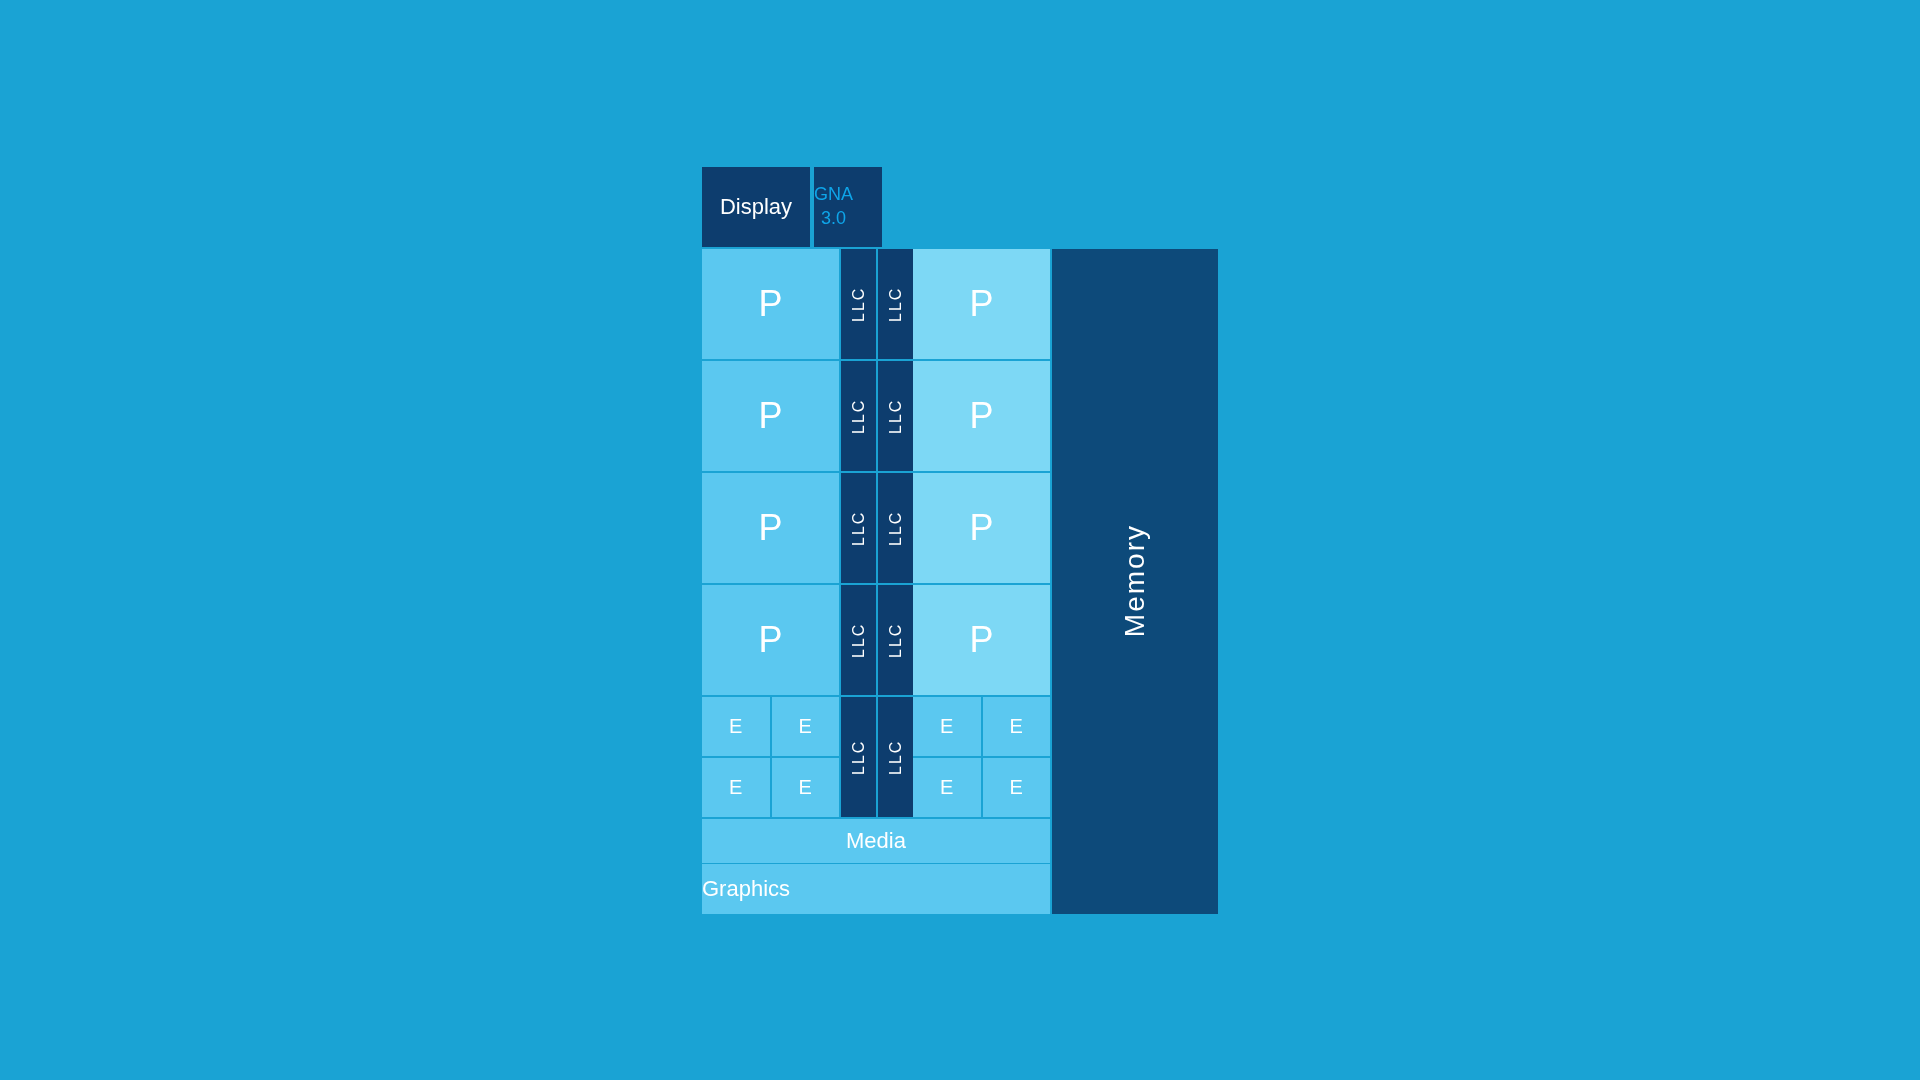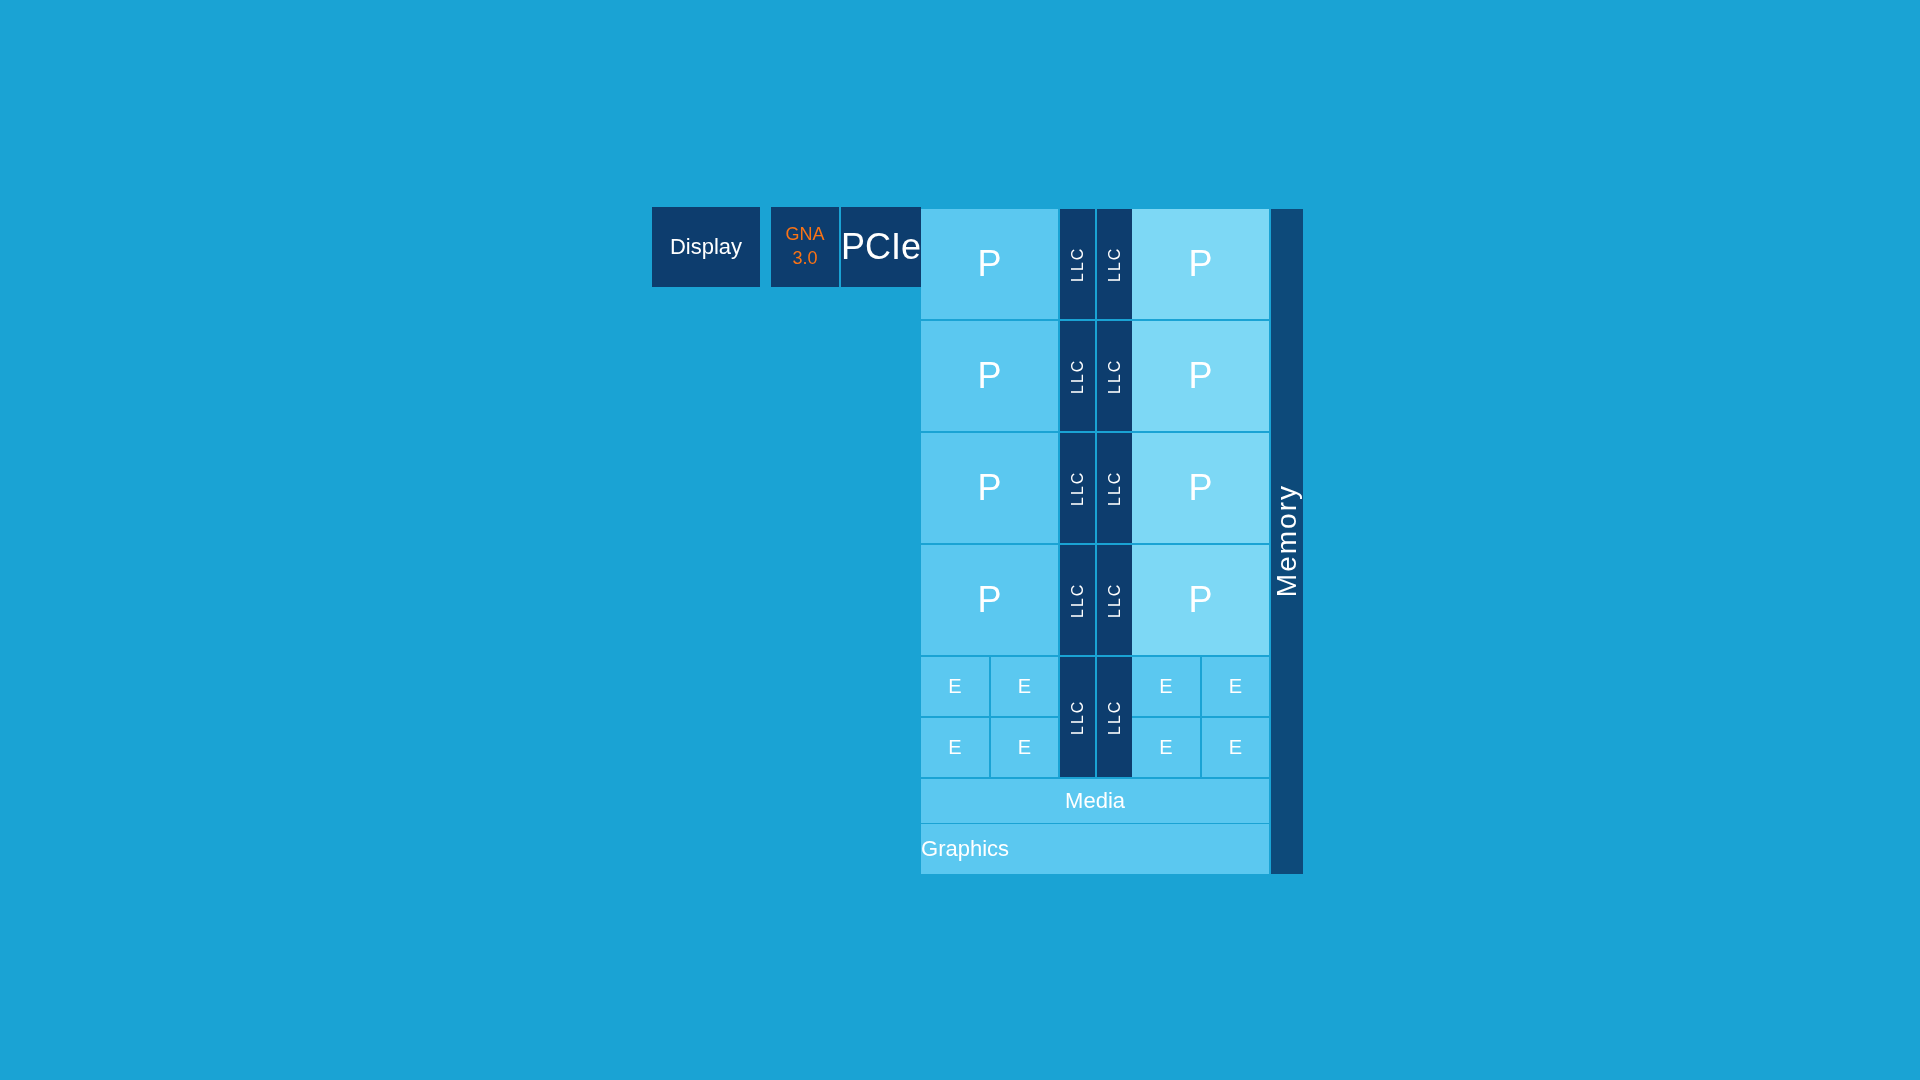--- a/index.html
+++ b/index.html
@@ -8,22 +8,22 @@
       height: 1080px;
       background-color: #1aa3d4;
       display: flex;
       align-items: center;
       justify-content: center;
       font-family: 'Segoe UI', Arial, sans-serif;
     }
 
     .diagram {
       display: flex;
-      flex-direction: row;
-      width: 616px;
+      flex-direction: column;
+      width: 516px;
     }
 
     
     .header-row {
       display: flex;
       height: 80px;
     }
 
     .header-display {
       background-color: #0d3d6e;
@@ -32,31 +32,30 @@
       font-weight: 400;
       display: flex;
       align-items: center;
       justify-content: center;
       width: 108px;
       flex-shrink: 0;
     }
 
     .header-gna {
       background-color: #0d3d6e;
-      color: #f97316;
+      color: #0ea5e9;
       font-size: 18px;
       font-weight: 400;
       display: flex;
       align-items: center;
-      justify-content: center;
       text-align: center;
       line-height: 1.3;
       width: 68px;
       flex-shrink: 0;
-      margin-left: 11px;
+      margin-left: 4px;
     }
 
     .header-pcie {
       background-color: #0d3d6e;
       color: white;
       font-size: 36px;
       font-weight: 300;
       display: flex;
       align-items: center;
       justify-content: center;
@@ -217,23 +216,20 @@
 
 <div class="diagram">
 
   <div class="header-row">
     <div class="header-display">
       <span>Display</span>
     </div>
     <div class="header-gna">
       <span>GNA<br>3.0</span>
     </div>
-    <div class="header-pcie">
-      <span>PCIe</span>
-    </div>
   </div>
 
   <div class="body-row">
 
     <div class="left-section">
 
       <div class="core-row">
         <div class="p-core-left">
           <span>P</span>
         </div>

